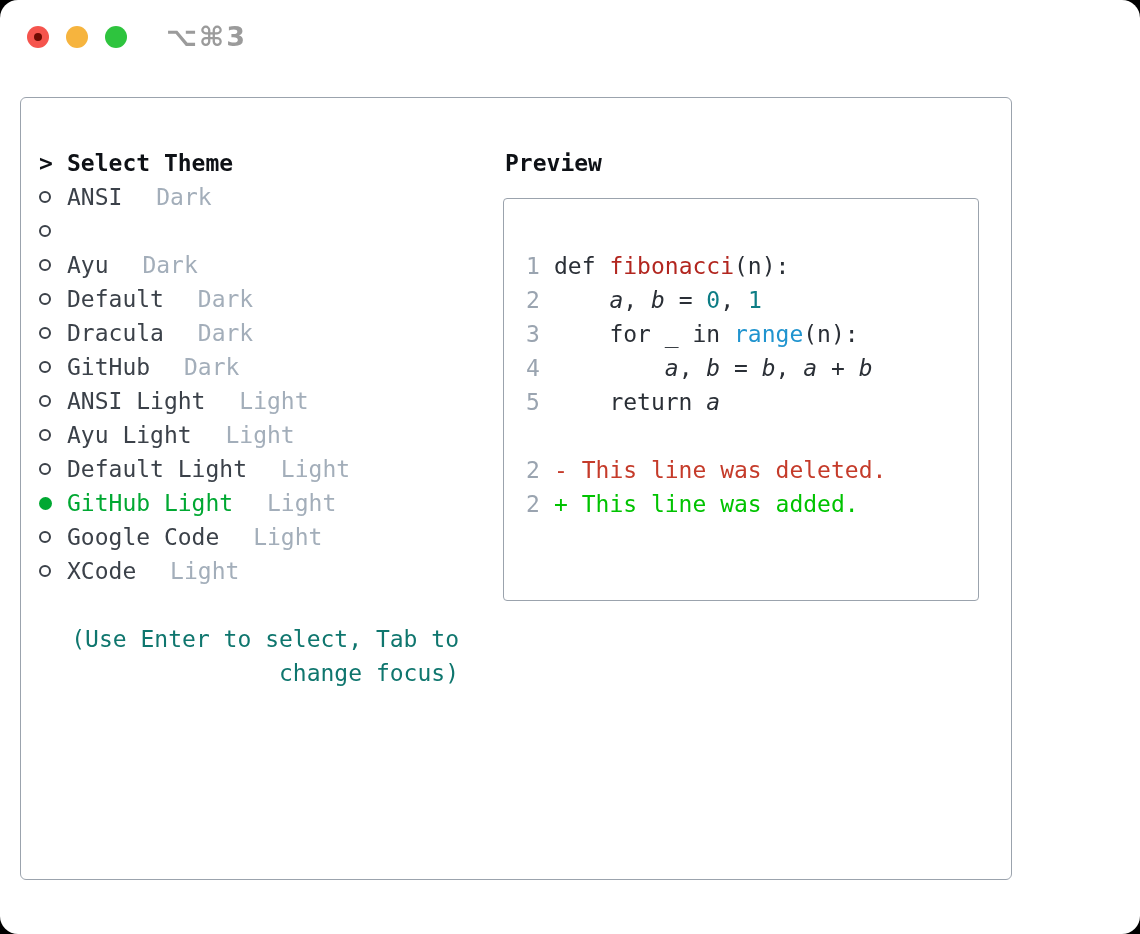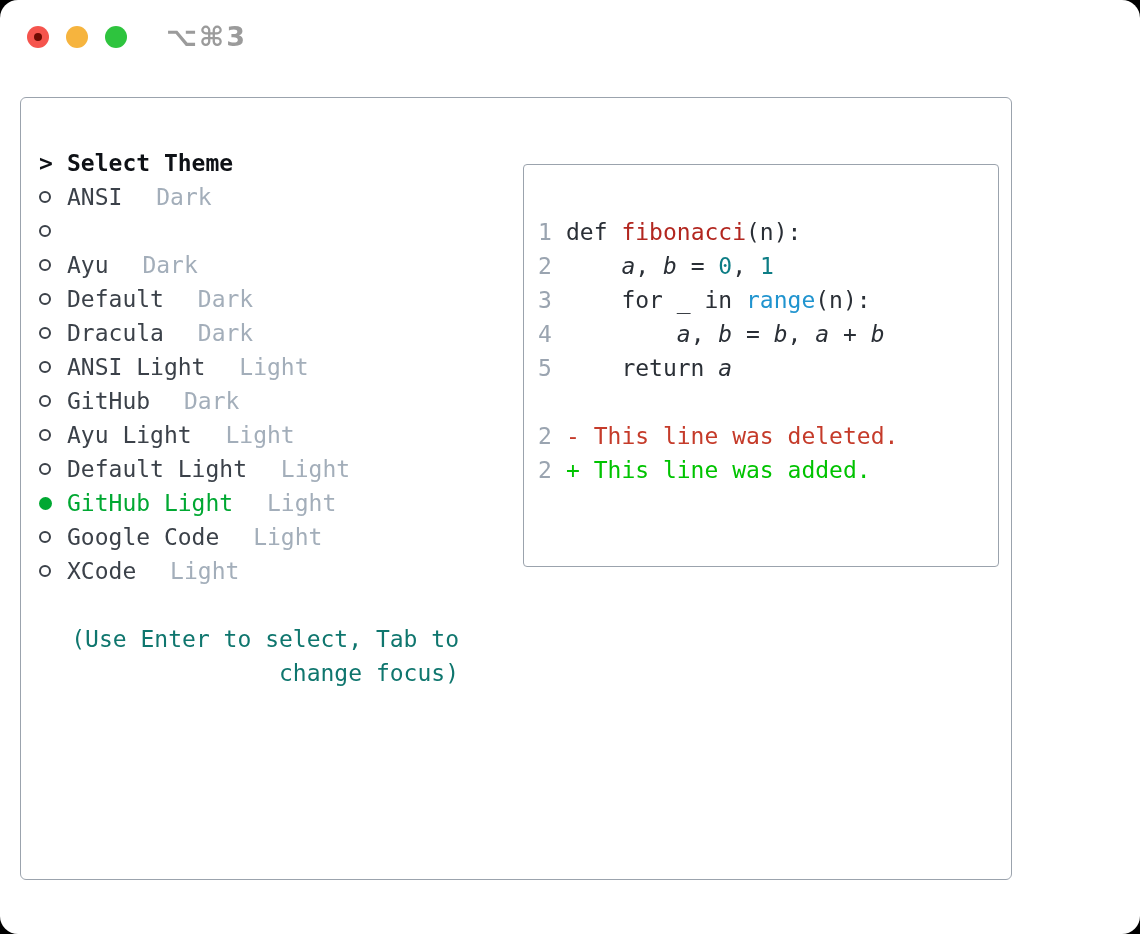--- a/index.html
+++ b/index.html
@@ -23,21 +23,21 @@
   .txt{white-space:pre;}
   .prompt{font-weight:700;color:#0e1116;}
   .hdr{font-weight:700;color:#0e1116;}
   .name{color:#3b4149;}
   .tag{color:#a3aeba;margin-left:20px;}
   .apply-block{margin-top:34px;}
   .hint{margin-top:34px;max-width:420px;color:#0f766e;line-height:34px;text-align:right;}
   
   .right-col{margin-left:2px;font-size:23px;line-height:34px;}
   .preview-box{margin-top:18px;width:476px;height:403px;box-sizing:border-box;
-               border:1.5px solid #9ba3ad;border-radius:4px;padding:50px 0 0 14px;background:#fff;margin-left:20px;}
+               border:1.5px solid #9ba3ad;border-radius:4px;padding:50px 0 0 22px;background:#fff;}
   .code-row{height:34px;line-height:34px;white-space:pre;font-size:23px;color:#2a2f36;}
   .ln{display:inline-block;width:28px;color:#9aa4b0;}
   .it{font-style:italic;}
 </style>
 </head>
 <body>
 
 <div class="window">
 
   <div class="traffic" id="light-close" style="left: 27px; background: rgb(245, 84, 77);">
@@ -82,27 +82,27 @@
           <div class="row">
             <span class="mcell">
               <span class="ring"></span>
             </span>
             <span class="txt"><span class="name">Dracula</span><span class="tag"> Dark</span></span>
           </div>
           <div class="row">
             <span class="mcell">
               <span class="ring"></span>
             </span>
-            <span class="txt"><span class="name">ANSI Light</span><span class="tag"> Light</span></span>
+            <span class="txt"><span class="name">GitHub</span><span class="tag"> Dark</span></span>
           </div>
           <div class="row">
             <span class="mcell">
               <span class="ring"></span>
             </span>
-            <span class="txt"><span class="name">GitHub</span><span class="tag"> Dark</span></span>
+            <span class="txt"><span class="name">ANSI Light</span><span class="tag"> Light</span></span>
           </div>
           <div class="row">
             <span class="mcell">
               <span class="ring"></span>
             </span>
             <span class="txt"><span class="name">Ayu Light</span><span class="tag"> Light</span></span>
           </div>
           <div class="row">
             <span class="mcell">
               <span class="ring"></span>
@@ -127,20 +127,23 @@
             </span>
             <span class="txt"><span class="name">XCode</span><span class="tag"> Light</span></span>
           </div>
         </div>
 
 
       <div class="hint">(Use Enter to select, Tab to change focus)</div>
     </div>
 
     <div class="right-col">
+      <div class="row" style="margin-left:2px;">
+        <span class="hdr">Preview</span>
+      </div>
       <div class="preview-box" id="preview-box">
           <div class="code-row"><span class="ln">1</span><span>def </span><span style="color: rgb(178, 38, 31);">fibonacci</span><span>(n):</span></div>
           <div class="code-row"><span class="ln">2</span><span>    </span><span class="it">a</span><span>, </span><span class="it">b</span><span> = </span><span style="color: rgb(13, 125, 133);">0</span><span>, </span><span style="color: rgb(13, 125, 133);">1</span></div>
           <div class="code-row"><span class="ln">3</span><span>    for _ in </span><span style="color: rgb(32, 148, 207);">range</span><span>(n):</span></div>
           <div class="code-row"><span class="ln">4</span><span>        </span><span class="it">a</span><span>, </span><span class="it">b</span><span> = </span><span class="it">b</span><span>, </span><span class="it">a</span><span> + </span><span class="it">b</span></div>
           <div class="code-row"><span class="ln">5</span><span>    return </span><span class="it">a</span></div>
           <div class="code-row"><span class="ln"></span></div>
           <div class="code-row"><span class="ln">2</span><span style="color: rgb(197, 59, 42);">- This line was deleted.</span></div>
           <div class="code-row"><span class="ln">2</span><span style="color: rgb(0, 195, 0);">+ This line was added.</span></div>
         </div>

